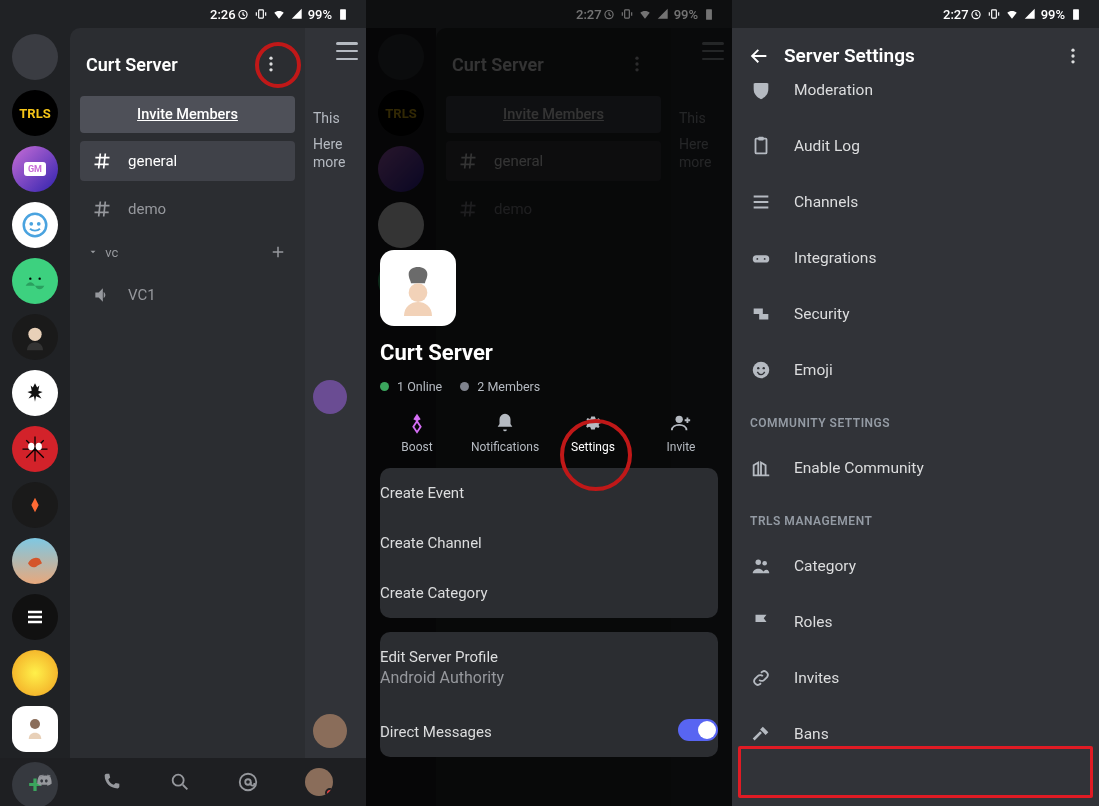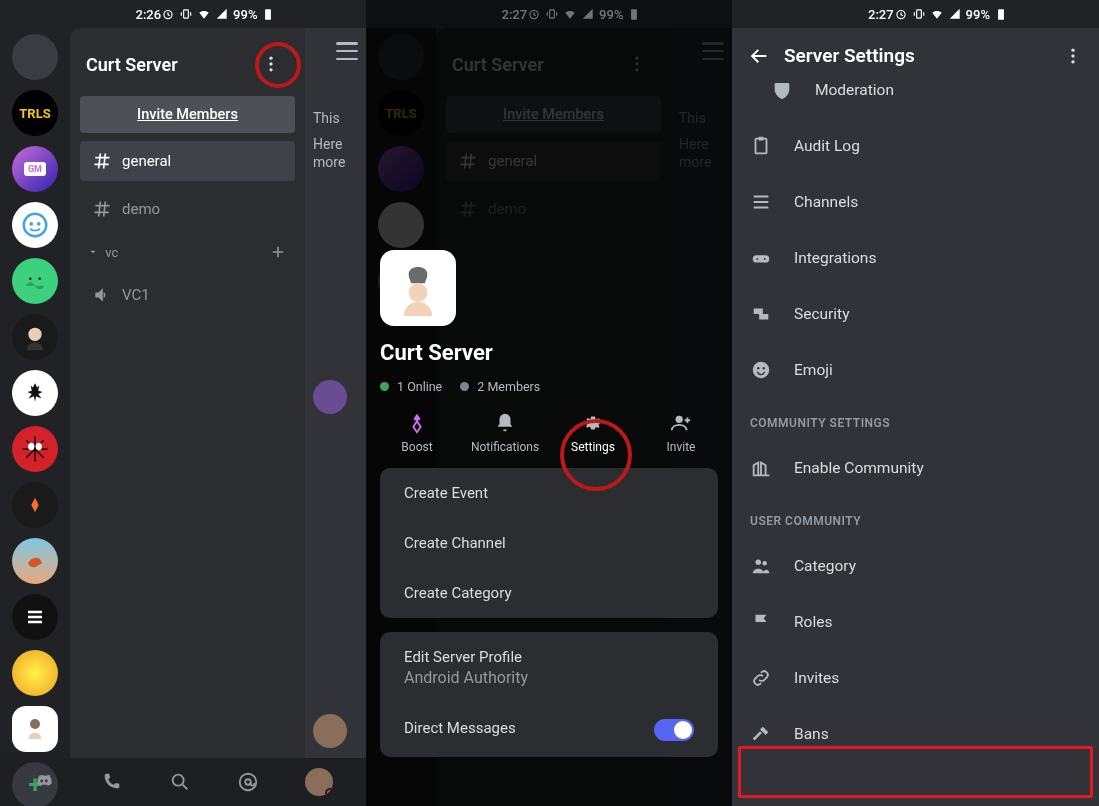--- a/index.html
+++ b/index.html
@@ -20,21 +20,21 @@
   }
   .p1 { width: 366px; }
   .p2 { width: 366px; }
   .p3 { width: 367px; }
 
   
   .statusbar {
     height: 28px;
     display: flex;
     align-items: center;
-    justify-content: center;
+    justify-content: flex-end;
     padding: 0 16px;
     font-size: 13px;
     font-weight: 500;
     color: #fff;
     margin-left: 45px;
   }
   .statusbar .right { display: flex; align-items: center; gap: 4px; }
   .status-icon { width: 14px; height: 14px; fill: #fff; }
 
   
@@ -87,21 +87,21 @@
     background: #4e5058;
     border-radius: 4px;
     text-align: center;
     padding: 10px 0;
     font-size: 14.5px;
     font-weight: 500;
     color: #fff;
     text-decoration: underline;
   }
   .channel-item {
-    display: flex; align-items: center; gap: 10px;
+    display: flex; align-items: center; gap: 16px;
     padding: 10px 12px;
     border-radius: 4px;
     color: #96989d;
     font-size: 15px;
   }
   .channel-item.active { background: #404249; color: #fff; }
   .hash-icon, .speaker-icon { width: 20px; height: 20px; fill: #96989d; }
   .channel-item.active .hash-icon { fill: #dcddde; }
   .vc-header {
     display: flex; align-items: center; justify-content: space-between;
@@ -166,24 +166,24 @@
     color: #b5bac1; font-size: 12px;
   }
   .action-col svg { width: 22px; height: 22px; fill: #b5bac1; }
   .action-col.active svg { fill: #d56ef5; }
   .card {
     background: #2b2d31;
     border-radius: 10px;
     display: flex; flex-direction: column;
   }
   .card-item {
-    padding: 16px 24px;
+    padding: 16px 0;
     color: #dcddde;
     font-size: 15px;
-    display: flex; justify-content: space-between; align-items: flex-start;
+    display: flex; justify-content: space-between; align-items: flex-end;
   }
   .card-sub { font-size: 16px; color: #96989d; margin-top: 2px; }
   .toggle {
     width: 40px; height: 22px; border-radius: 11px;
     background: #5865f2;
     position: relative;
   }
   .toggle::after {
     content: ""; position: absolute; right: 2px; top: 2px;
     width: 18px; height: 18px; border-radius: 50%; background: #fff;
@@ -584,21 +584,21 @@
       <span class="title">Server Settings</span>
       <div style="flex:1"></div>
       <svg width="20" height="20" viewBox="0 0 24 24" fill="#dcddde">
           <circle cx="12" cy="5" r="2"></circle>
           <circle cx="12" cy="12" r="2"></circle>
           <circle cx="12" cy="19" r="2"></circle>
         </svg>
     </div>
 
     <div class="settings-list">
-      <div class="settings-item" style="padding-top:0;margin-top:-4px;margin-left:21px;">
+      <div class="settings-item" style="padding-top:0;margin-top:-4px;">
         <svg viewBox="0 0 24 24">
             <path d="M12 2l8 3v6c0 5-3 9-8 11-5-2-8-6-8-11V5z"></path>
           </svg>
         <span>Moderation</span>
       </div>
       <div class="settings-item">
         <svg viewBox="0 0 24 24">
             <rect x="6" y="4" width="12" height="16" rx="1" fill="none" stroke="#b5bac1" stroke-width="2"></rect>
             <rect x="9" y="2" width="6" height="4" rx="1"></rect>
           </svg>
@@ -636,21 +636,21 @@
       </div>
 
       <div class="settings-section">COMMUNITY SETTINGS</div>
       <div class="settings-item">
         <svg viewBox="0 0 24 24">
             <path d="M4 20V9l5-3v14M12 20V6l5 3v11M3 20h18" stroke="#b5bac1" stroke-width="2" fill="none"></path>
           </svg>
         <span>Enable Community</span>
       </div>
 
-      <div class="settings-section">USER COMMUNITY</div>
+      <div class="settings-section">TRLS MANAGEMENT</div>
       <div class="settings-item">
         <svg viewBox="0 0 24 24">
             <circle cx="9" cy="8" r="3"></circle>
             <circle cx="16" cy="9" r="2.5"></circle>
             <path d="M3 20c0-3 3-5 6-5s6 2 6 5M14 20c0-2 2-4 4-4s3 2 3 4" fill="#b5bac1"></path>
           </svg>
         <span>Category</span>
       </div>
       <div class="settings-item">
         <svg viewBox="0 0 24 24">

